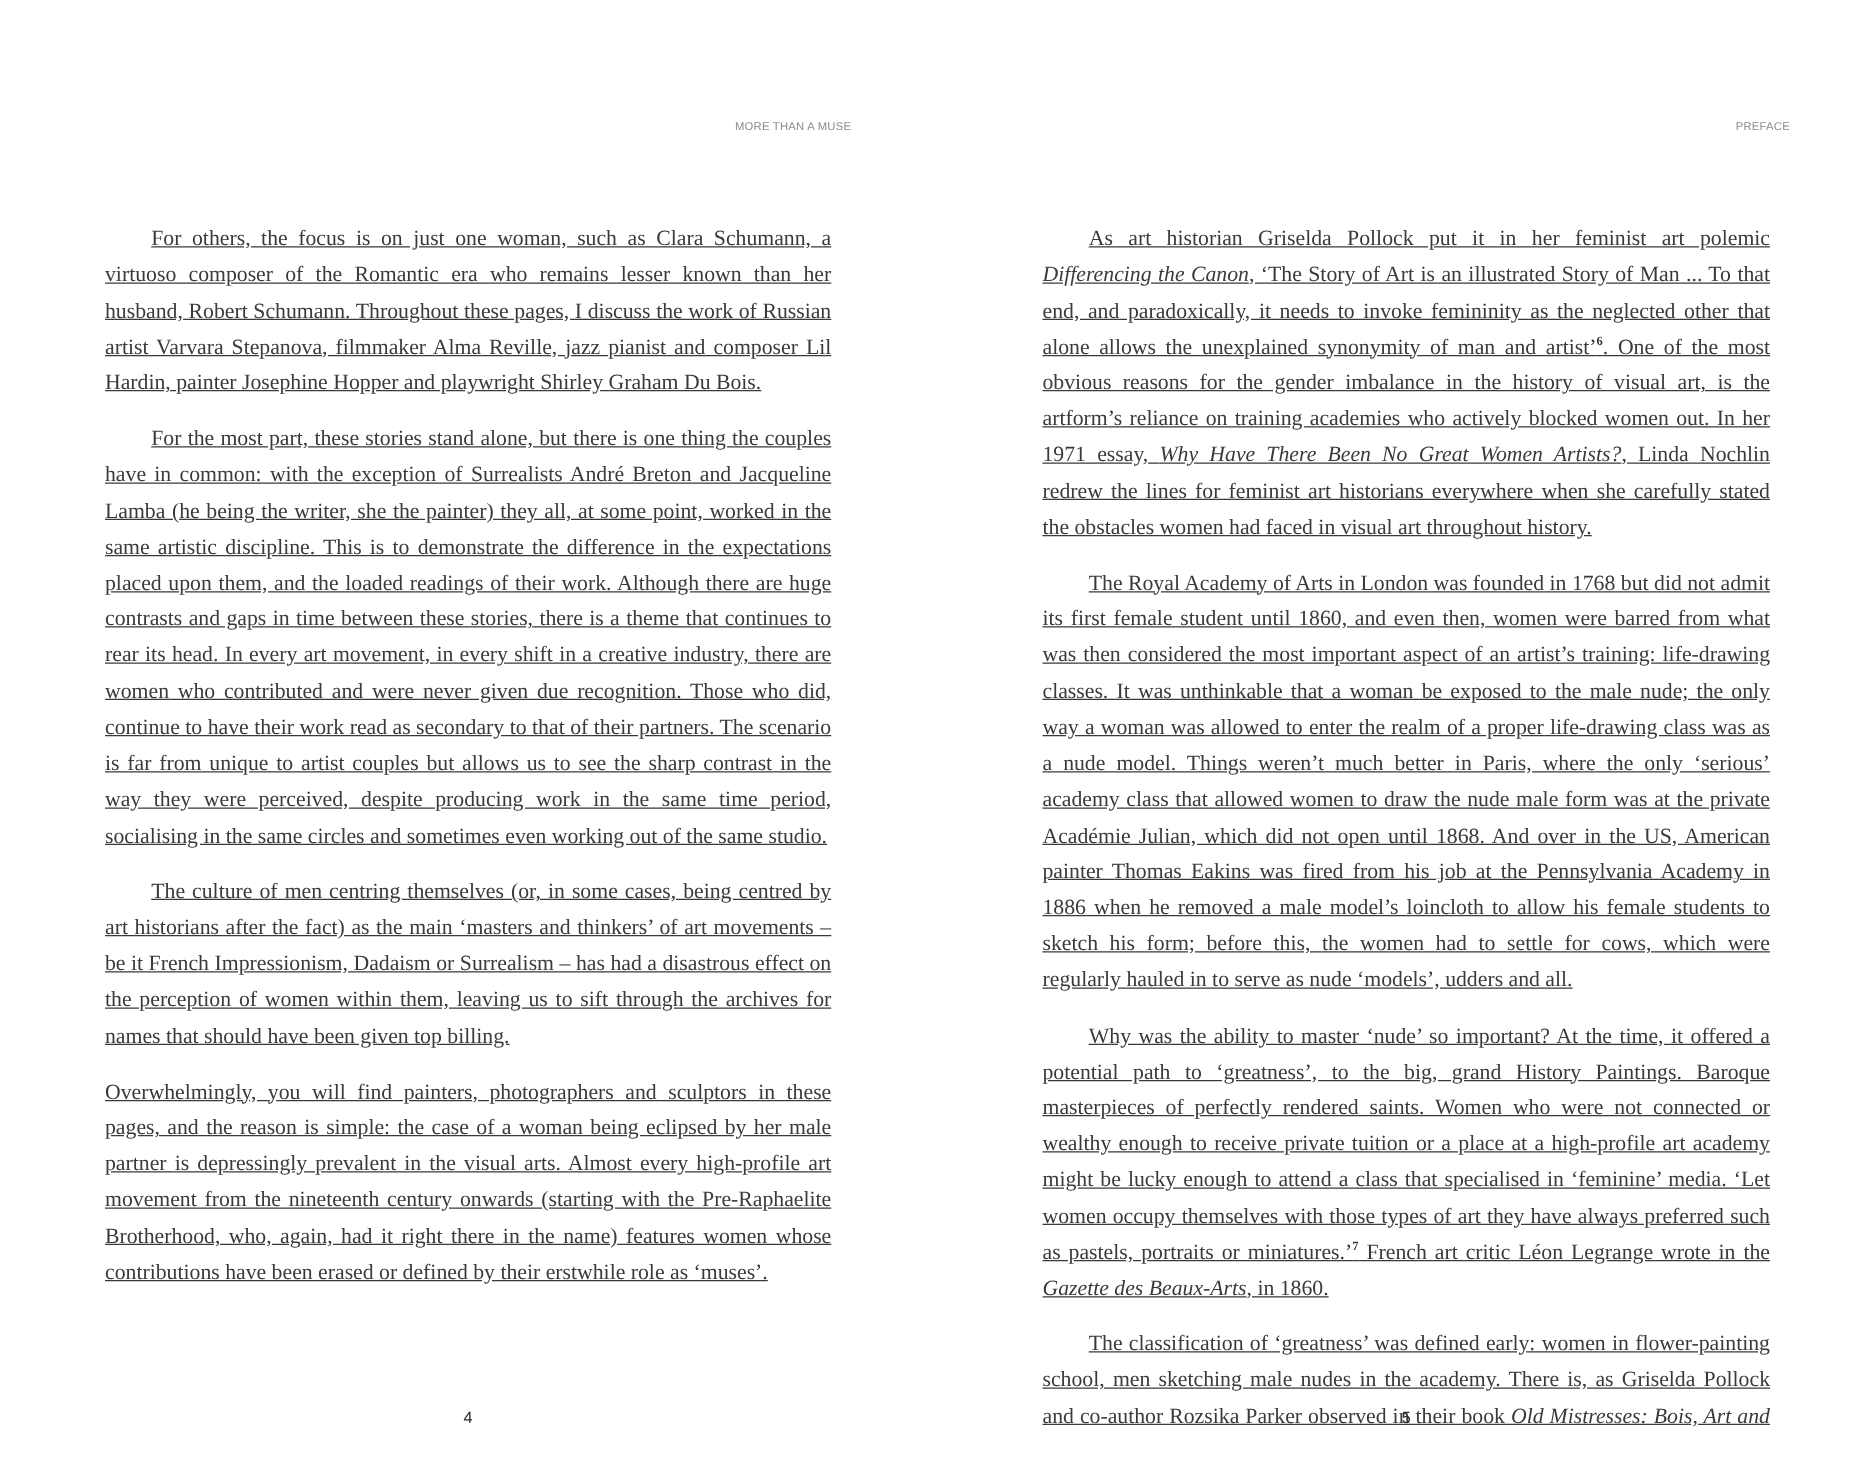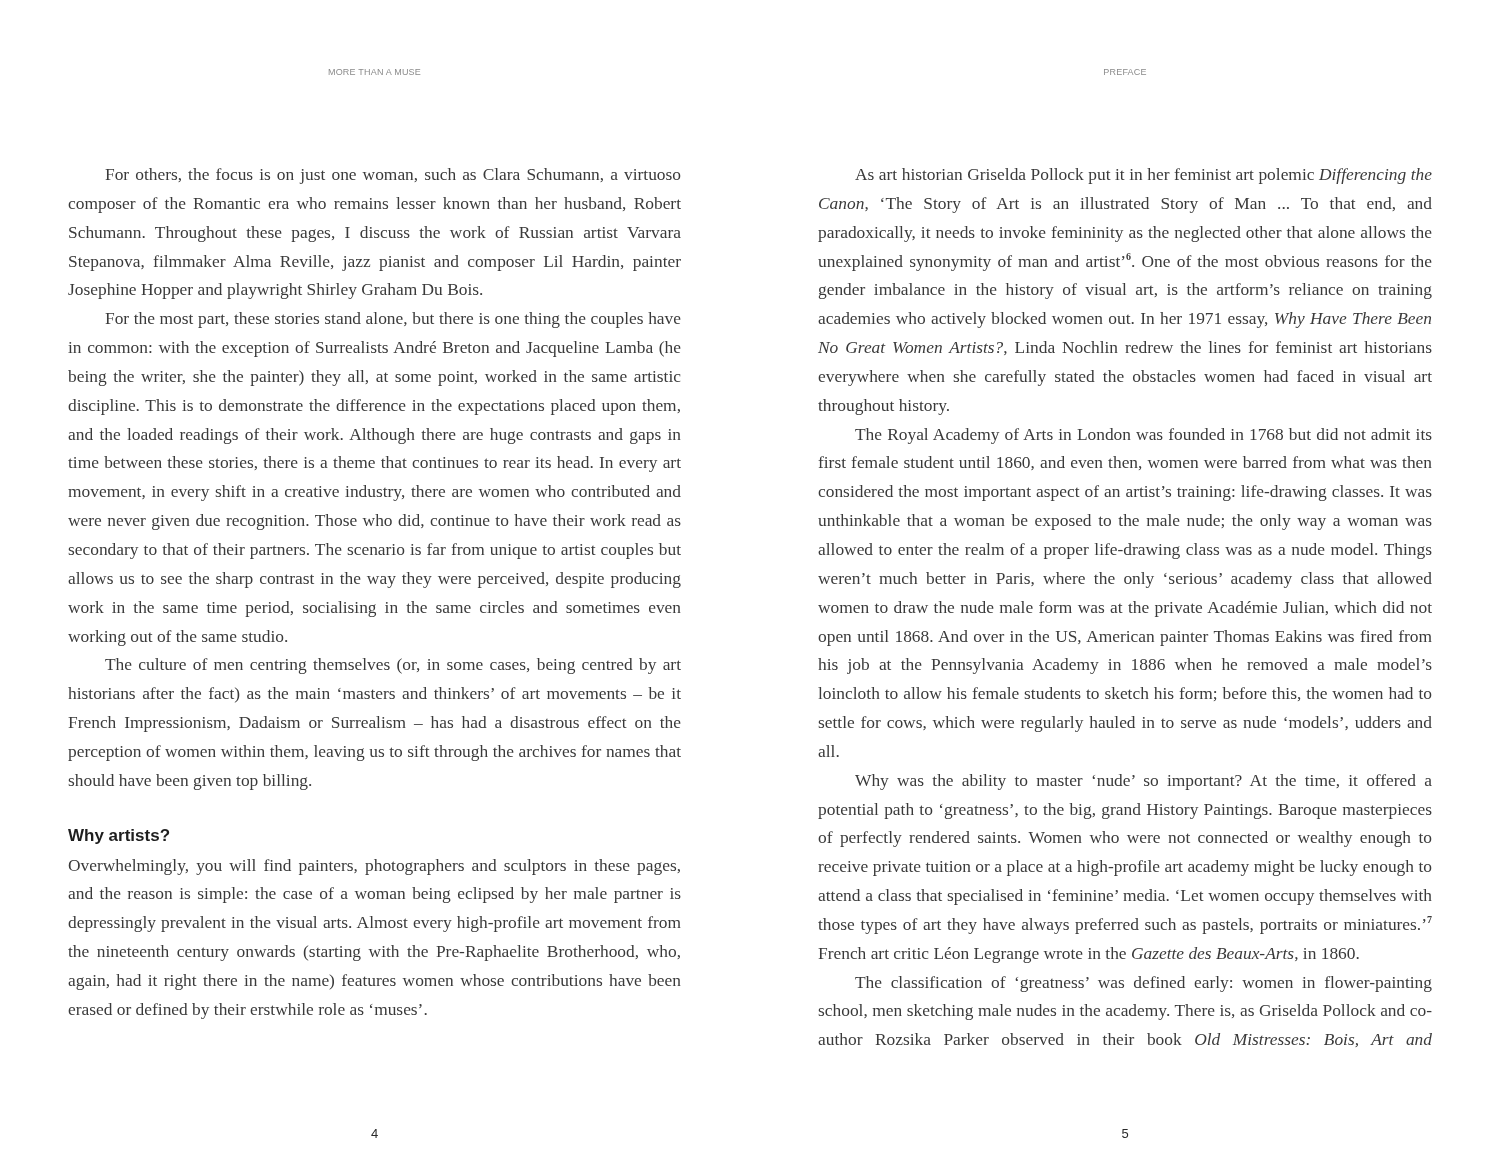--- a/index.html
+++ b/index.html
@@ -17,45 +17,46 @@
     .page {
       position: absolute;
       top: 0;
       height: 1174px;
     }
     .page-left { left: 68px; width: 613px; }
     .page-right { left: 818px; width: 614px; }
 
     .running-head {
       position: absolute;
-      top: 67px;
+      top: 96px;
       left: 0;
       right: 0;
-      text-align: center;
+      text-align: right;
       font-family: "Liberation Sans", "DejaVu Sans", sans-serif;
       font-size: 9px;
       letter-spacing: 0.2px;
       color: #8a8a8a;
       text-transform: uppercase;
     }
     .body-text {
       position: absolute;
       top: 160px;
       left: 0;
       right: 0;
       font-family: "Liberation Serif", "DejaVu Serif", serif;
       font-size: 17.4px;
       line-height: 28.85px;
       color: #3a3a3a;
       text-align: justify;
       hyphens: none;
     }
     .body-text p {
-      margin: 0;
+      margin: 16px;
       text-indent: 37px;
+      text-decoration: underline;
     }
     .body-text p.no-indent { text-indent: 0; }
     .body-text h2 {
       margin: 26px 0 0 0;
       font-family: "Liberation Sans", "DejaVu Sans", sans-serif;
       font-weight: bold;
       font-size: 17px;
       line-height: 30px;
       color: #1e1e1e;
     }
@@ -79,21 +80,20 @@
   </style>
 </head>
 <body>
 
 <div class="page page-left">
   <div class="running-head">MORE THAN A MUSE</div>
   <div class="body-text">
     <p>For others, the focus is on just one woman, such as Clara Schumann, a virtuoso composer of the Romantic era who remains lesser known than her husband, Robert Schumann. Throughout these pages, I discuss the work of Russian artist Varvara Stepanova, filmmaker Alma Reville, jazz pianist and composer Lil Hardin, painter Josephine Hopper and playwright Shirley Graham Du Bois.</p>
     <p>For the most part, these stories stand alone, but there is one thing the couples have in common: with the exception of Surrealists André Breton and Jacqueline Lamba (he being the writer, she the painter) they all, at some point, worked in the same artistic discipline. This is to demonstrate the difference in the expectations placed upon them, and the loaded readings of their work. Although there are huge contrasts and gaps in time between these stories, there is a theme that continues to rear its head. In every art movement, in every shift in a creative industry, there are women who contributed and were never given due recognition. Those who did, continue to have their work read as secondary to that of their partners. The scenario is far from unique to artist couples but allows us to see the sharp contrast in the way they were perceived, despite producing work in the same time period, socialising in the same circles and sometimes even working out of the same studio.</p>
     <p>The culture of men centring themselves (or, in some cases, being centred by art historians after the fact) as the main ‘masters and thinkers’ of art movements – be it French Impressionism, Dadaism or Surrealism – has had a disastrous effect on the perception of women within them, leaving us to sift through the archives for names that should have been given top billing.</p>
-    <h2>Why artists?</h2>
     <p class="no-indent">Overwhelmingly, you will find painters, photographers and sculptors in these pages, and the reason is simple: the case of a woman being eclipsed by her male partner is depressingly prevalent in the visual arts. Almost every high-profile art movement from the nineteenth century onwards (starting with the Pre-Raphaelite Brotherhood, who, again, had it right there in the name) features women whose contributions have been erased or defined by their erstwhile role as ‘muses’.</p>
   </div>
   <div class="folio">4</div>
 </div>
 
 <div class="page page-right">
   <div class="running-head">PREFACE</div>
   <div class="body-text">
     <p><span>As art historian Griselda Pollock put it in her feminist art polemic </span><em>Differencing the Canon</em><span>, ‘The Story of Art is an illustrated Story of Man ... To that end, and paradoxically, it needs to invoke femininity as the neglected other that alone allows the unexplained synonymity of man and artist’</span><sup>6</sup><span>. One of the most obvious reasons for the gender imbalance in the history of visual art, is the artform’s reliance on training academies who actively blocked women out. In her 1971 essay, </span><em>Why Have There Been No Great Women Artists?</em><span>, Linda Nochlin redrew the lines for feminist art historians everywhere when she carefully stated the obstacles women had faced in visual art throughout history.</span></p>
     <p>The Royal Academy of Arts in London was founded in 1768 but did not admit its first female student until 1860, and even then, women were barred from what was then considered the most important aspect of an artist’s training: life-drawing classes. It was unthinkable that a woman be exposed to the male nude; the only way a woman was allowed to enter the realm of a proper life-drawing class was as a nude model. Things weren’t much better in Paris, where the only ‘serious’ academy class that allowed women to draw the nude male form was at the private Académie Julian, which did not open until 1868. And over in the US, American painter Thomas Eakins was fired from his job at the Pennsylvania Academy in 1886 when he removed a male model’s loincloth to allow his female students to sketch his form; before this, the women had to settle for cows, which were regularly hauled in to serve as nude ‘models’, udders and all.</p>

